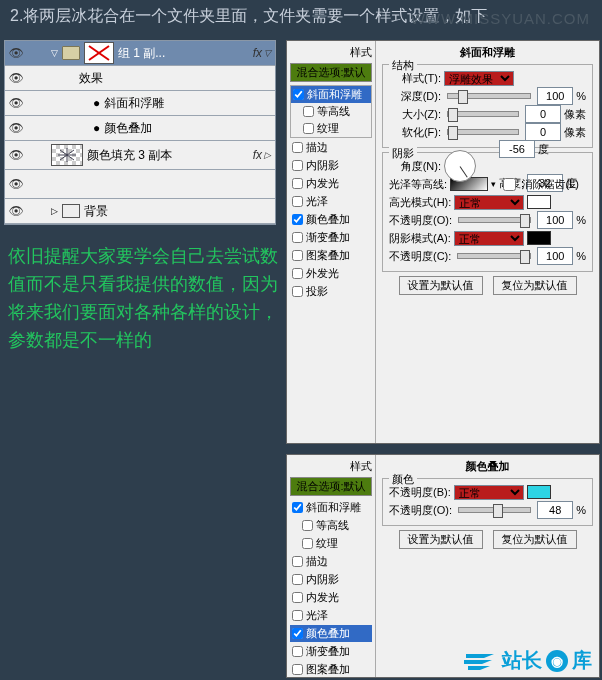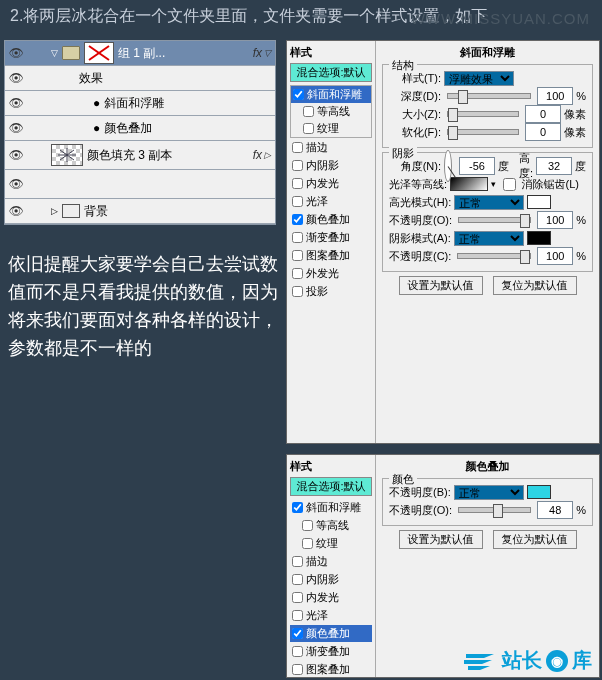--- a/index.html
+++ b/index.html
@@ -17,39 +17,39 @@
 .fx{margin-left:auto;margin-right:4px;font-style:italic;color:#333;display:flex;align-items:center;gap:2px}
 .tri{font-size:9px}
 .sel{background:#6f8aad;color:#fff}
 .folder{width:16px;height:12px;background:#d6cfa5;border:1px solid #7d7654;border-radius:1px;display:inline-block}
 .thumb{width:30px;height:20px;border:1px solid #555;background:repeating-conic-gradient(#ccc 0 25%,#fff 0 50%) 0 0/8px 8px;display:flex;align-items:center;justify-content:center;position:relative}
 .thumb svg{width:24px;height:18px}
 .xbox{width:28px;height:20px;border:1px solid #555;background:#fff;display:flex;align-items:center;justify-content:center}
 .xbox svg{width:22px;height:16px}
 .foldico{width:16px;height:12px;border:1px solid #555;background:#eee}
 
-.advice{position:absolute;left:8px;top:250px;width:270px;color:#ffffff;font-size:18px;line-height:28px}
+.advice{position:absolute;left:8px;top:242px;width:270px;color:#22c55e;font-size:18px;line-height:28px}
 
 .dlg{position:absolute;background:#f0f0f0;border:1px solid #666;font-size:11px}
 .dlg1{right:2px;top:40px;width:312px;height:402px}
 .dlg2{right:2px;top:454px;width:312px;height:222px}
 .cols{display:flex;height:100%}
 .leftcol{width:82px;border-right:1px solid #aaa;padding:4px 3px;display:flex;flex-direction:column;gap:1px}
-.leftcol .hd{text-align:left;font-weight:bold;margin-bottom:2px}
-.leftcol .sub{background:#5eead4;border:1px solid #888;text-align:center;padding:1px 0;margin-bottom:2px}
+.leftcol .hd{text-align:right;font-weight:normal;margin-bottom:2px}
+.leftcol .sub{background:#4d7c0f;border:1px solid #888;text-align:center;padding:1px 0;margin-bottom:2px}
 .stylebox{border:1px solid #aaa}
 .styrow{display:flex;align-items:center;gap:3px;padding:1px 2px;height:15px}
 .styrow.selblue{background:#316ac5;color:#fff}
 .styrow input[type=checkbox]{margin:0;width:11px;height:11px}
 .rightcol{flex:1;padding:4px 6px;overflow:hidden}
 .group{border:1px solid #aaa;margin-bottom:4px;padding:4px 6px 6px 6px;position:relative}
 .group .gt{position:absolute;top:-7px;left:6px;background:#f0f0f0;padding:0 3px;font-size:11px}
 .frow{display:flex;align-items:center;gap:3px;height:18px;font-size:11px}
 .frow label{min-width:52px;text-align:right}
-.sel-input{height:15px;border:1px solid #7a8a99;background:#0369a1;font-size:11px}
+.sel-input{height:15px;border:1px solid #7a8a99;background:#b91c1c;font-size:11px}
 .sel-input.wide{width:70px}
 .slider{height:4px;background:#ccc;border:1px solid #888;flex:1;position:relative;margin:0 3px}
 .slider .knob{position:absolute;top:-4px;width:8px;height:12px;background:#e6e6e6;border:1px solid #555}
 .num{width:30px;height:14px;border:1px solid #7a8a99;background:#fff;text-align:center;font-size:11px}
 .unit{font-size:11px}
 .radio{display:flex;align-items:center;gap:2px}
 .swatch{width:22px;height:12px;border:1px solid #333;background:#fff}
 .sw-black{background:#000}
 .sw-cyan{background:#2dd3e3}
 .grad{width:36px;height:12px;border:1px solid #333;background:linear-gradient(135deg,#000,#fff)}
@@ -239,21 +239,21 @@
             <span class="unit">像素</span>
           </div>
     </div>
     <div class="group">
       <span class="gt">阴影</span>
       <div class="frow">
             <label>角度(N):</label>
         <div class="angle">
               <div class="nd"></div>
             </div>
-        <div style="display:flex;flex-direction:row;gap:10px;margin-left:4px">
+        <div style="display:flex;flex-direction:column;gap:16px;margin-left:20px">
           <div style="display:flex;gap:3px;align-items:center">
                 <input class="num" value="-56" style="">
                 <span class="unit">度</span>
               </div>
           <div style="display:flex;gap:3px;align-items:center">
                 <span>高度:</span>
                 <input class="num" value="32" style="">
                 <span class="unit">度</span>
               </div>
         </div>

